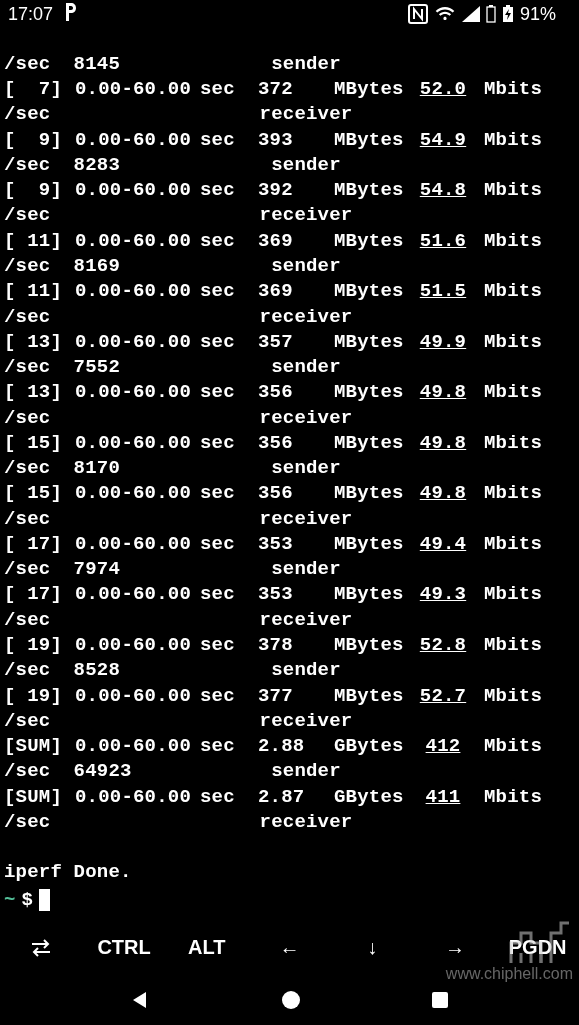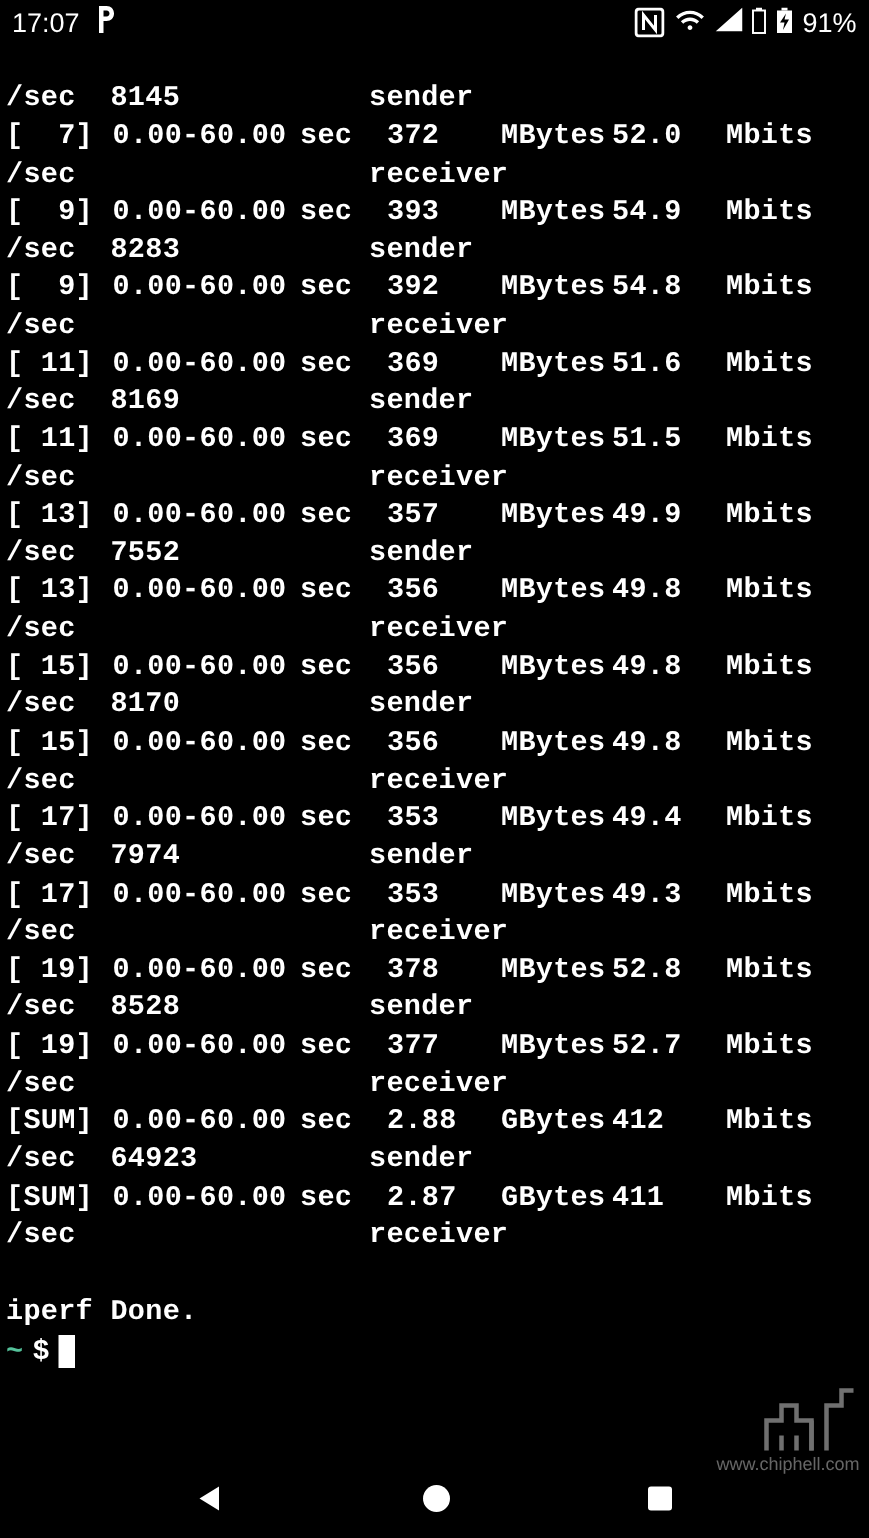--- a/index.html
+++ b/index.html
@@ -2,60 +2,60 @@
 <html><head>
 <meta charset="utf-8">
 <style>
   * { margin:0; padding:0; box-sizing:border-box; }
   html,body { width:579px; height:1025px; background:#000; color:#fff;
     font-family:"Courier New",monospace; font-size:19px; overflow:hidden; }
   body { display:flex; flex-direction:column; }
 
   
   .status-bar { height:30px; display:flex; align-items:center;
-    justify-content:space-between; padding:0 8px 0 8px;
+    justify-content:space-between; padding:0 23px 0 8px;
     font-family:Arial,Helvetica,sans-serif; font-size:18px; font-weight:500; }
   .sb-left { display:flex; align-items:center; gap:10px; }
-  .sb-right { display:flex; gap:6px;margin-left:43px; }
+  .sb-right { display:flex; align-items:center; gap:6px;margin-left:43px; }
   .sb-right svg { display:block; }
 
   
   .term { flex:1; padding:4px 4px 0 4px; line-height:1.33;
     white-space:pre; font-weight:bold; letter-spacing:0.2px;margin-top:19px; }
   .row { display:flex; }
   .c-id   { width:62px; }
   .c-intv { width:134px; text-align:center; }
   .c-sec  { width:58px; text-align:left; }
   .c-xfr  { width:70px; text-align:left; }
   .c-xu   { width:80px; padding-left:6px; }
-  .c-bw   { width:70px; text-align:left; }
+  .c-bw   { width:70px; text-align:center;text-decoration:underline; }
   .c-bu   { width:70px; padding-left:6px; }
   .wrap-left  { width:122px; }
-  .wrap-right { width:120px; }
+  .wrap-right { width:120px; text-align:center; }
   .prompt-line { display:flex; align-items:center; gap:6px; margin-top:2px; }
   .prompt-tilde { color:#54c19a; }
   .cursor { display:inline-block; width:11px; height:22px; background:#fff;
     vertical-align:bottom; }
 
   
   .keyrows { padding:8px 0 0 0; font-family:Arial,Helvetica,sans-serif;
     font-weight:700; font-size:20px; }
   .keyrow { display:flex; justify-content:space-around; align-items:center;
     height:54px; }
   .key { flex:1; text-align:center; }
   .key svg { display:block; margin:0 auto; }
 
   
   .navbar { height:52px; display:flex; justify-content:space-evenly;
     align-items:center; background:#000; }
   .navbar svg { display:block; }
 
   
   .wm { position:absolute; right:6px; bottom:42px; opacity:0.55;
-    font-family:Arial,sans-serif; font-size:12px; color:#bbb;
+    font-family:Arial,sans-serif; font-size:16px; color:#bbb;
     text-align:center; pointer-events:none; }
   .wm svg { display:block; margin-left:auto; }
 </style>
 </head>
 <body>
 
 <div class="status-bar">
   <div class="sb-left">
     <span>17:07</span>
     <span>
@@ -94,20 +94,33 @@
         <path d="M7 4L3 10h3l-1 5 4-7H6z" fill="#000"></path>
       </svg>
     </span>
     <span>91%</span>
   </div>
 </div>
 
 <div class="term" id="term"><div class="row"><span class="wrap-left">/sec  8145</span><span style="width:120px"></span><span class="wrap-right">sender</span></div><div class="row"><span class="c-id">[  7]</span><span class="c-intv">0.00-60.00</span><span class="c-sec">sec</span><span class="c-xfr">372</span><span class="c-xu">MBytes</span><span class="c-bw">52.0</span><span class="c-bu">Mbits</span></div><div class="row"><span class="wrap-left">/sec</span><span style="width:120px"></span><span class="wrap-right">receiver</span></div><div class="row"><span class="c-id">[  9]</span><span class="c-intv">0.00-60.00</span><span class="c-sec">sec</span><span class="c-xfr">393</span><span class="c-xu">MBytes</span><span class="c-bw">54.9</span><span class="c-bu">Mbits</span></div><div class="row"><span class="wrap-left">/sec  8283</span><span style="width:120px"></span><span class="wrap-right">sender</span></div><div class="row"><span class="c-id">[  9]</span><span class="c-intv">0.00-60.00</span><span class="c-sec">sec</span><span class="c-xfr">392</span><span class="c-xu">MBytes</span><span class="c-bw">54.8</span><span class="c-bu">Mbits</span></div><div class="row"><span class="wrap-left">/sec</span><span style="width:120px"></span><span class="wrap-right">receiver</span></div><div class="row"><span class="c-id">[ 11]</span><span class="c-intv">0.00-60.00</span><span class="c-sec">sec</span><span class="c-xfr">369</span><span class="c-xu">MBytes</span><span class="c-bw">51.6</span><span class="c-bu">Mbits</span></div><div class="row"><span class="wrap-left">/sec  8169</span><span style="width:120px"></span><span class="wrap-right">sender</span></div><div class="row"><span class="c-id">[ 11]</span><span class="c-intv">0.00-60.00</span><span class="c-sec">sec</span><span class="c-xfr">369</span><span class="c-xu">MBytes</span><span class="c-bw">51.5</span><span class="c-bu">Mbits</span></div><div class="row"><span class="wrap-left">/sec</span><span style="width:120px"></span><span class="wrap-right">receiver</span></div><div class="row"><span class="c-id">[ 13]</span><span class="c-intv">0.00-60.00</span><span class="c-sec">sec</span><span class="c-xfr">357</span><span class="c-xu">MBytes</span><span class="c-bw">49.9</span><span class="c-bu">Mbits</span></div><div class="row"><span class="wrap-left">/sec  7552</span><span style="width:120px"></span><span class="wrap-right">sender</span></div><div class="row"><span class="c-id">[ 13]</span><span class="c-intv">0.00-60.00</span><span class="c-sec">sec</span><span class="c-xfr">356</span><span class="c-xu">MBytes</span><span class="c-bw">49.8</span><span class="c-bu">Mbits</span></div><div class="row"><span class="wrap-left">/sec</span><span style="width:120px"></span><span class="wrap-right">receiver</span></div><div class="row"><span class="c-id">[ 15]</span><span class="c-intv">0.00-60.00</span><span class="c-sec">sec</span><span class="c-xfr">356</span><span class="c-xu">MBytes</span><span class="c-bw">49.8</span><span class="c-bu">Mbits</span></div><div class="row"><span class="wrap-left">/sec  8170</span><span style="width:120px"></span><span class="wrap-right">sender</span></div><div class="row"><span class="c-id">[ 15]</span><span class="c-intv">0.00-60.00</span><span class="c-sec">sec</span><span class="c-xfr">356</span><span class="c-xu">MBytes</span><span class="c-bw">49.8</span><span class="c-bu">Mbits</span></div><div class="row"><span class="wrap-left">/sec</span><span style="width:120px"></span><span class="wrap-right">receiver</span></div><div class="row"><span class="c-id">[ 17]</span><span class="c-intv">0.00-60.00</span><span class="c-sec">sec</span><span class="c-xfr">353</span><span class="c-xu">MBytes</span><span class="c-bw">49.4</span><span class="c-bu">Mbits</span></div><div class="row"><span class="wrap-left">/sec  7974</span><span style="width:120px"></span><span class="wrap-right">sender</span></div><div class="row"><span class="c-id">[ 17]</span><span class="c-intv">0.00-60.00</span><span class="c-sec">sec</span><span class="c-xfr">353</span><span class="c-xu">MBytes</span><span class="c-bw">49.3</span><span class="c-bu">Mbits</span></div><div class="row"><span class="wrap-left">/sec</span><span style="width:120px"></span><span class="wrap-right">receiver</span></div><div class="row"><span class="c-id">[ 19]</span><span class="c-intv">0.00-60.00</span><span class="c-sec">sec</span><span class="c-xfr">378</span><span class="c-xu">MBytes</span><span class="c-bw">52.8</span><span class="c-bu">Mbits</span></div><div class="row"><span class="wrap-left">/sec  8528</span><span style="width:120px"></span><span class="wrap-right">sender</span></div><div class="row"><span class="c-id">[ 19]</span><span class="c-intv">0.00-60.00</span><span class="c-sec">sec</span><span class="c-xfr">377</span><span class="c-xu">MBytes</span><span class="c-bw">52.7</span><span class="c-bu">Mbits</span></div><div class="row"><span class="wrap-left">/sec</span><span style="width:120px"></span><span class="wrap-right">receiver</span></div><div class="row"><span class="c-id">[SUM]</span><span class="c-intv">0.00-60.00</span><span class="c-sec">sec</span><span class="c-xfr">2.88</span><span class="c-xu">GBytes</span><span class="c-bw">412</span><span class="c-bu">Mbits</span></div><div class="row"><span class="wrap-left">/sec  64923</span><span style="width:120px"></span><span class="wrap-right">sender</span></div><div class="row"><span class="c-id">[SUM]</span><span class="c-intv">0.00-60.00</span><span class="c-sec">sec</span><span class="c-xfr">2.87</span><span class="c-xu">GBytes</span><span class="c-bw">411</span><span class="c-bu">Mbits</span></div><div class="row"><span class="wrap-left">/sec</span><span style="width:120px"></span><span class="wrap-right">receiver</span></div><div>&nbsp;</div><div>iperf Done.</div><div class="prompt-line"><span class="prompt-tilde">~</span><span>$</span><span class="cursor"></span></div></div>
 
 <div class="keyrows">
+  <div class="keyrow">
+    <div class="key">
+      <svg width="24" height="20" viewBox="0 0 24 20">
+        <path d="M3 6h15M15 2l4 4-4 4M21 14H6M9 10l-4 4 4 4" stroke="#fff" stroke-width="2" fill="none"></path>
+      </svg>
+    </div>
+    <div class="key">CTRL</div>
+    <div class="key">ALT</div>
+    <div class="key">←</div>
+    <div class="key">↓</div>
+    <div class="key">→</div>
+    <div class="key">PGDN</div>
+  </div>
 </div>
 
 <div class="navbar">
   <span>
     <svg width="22" height="22" viewBox="0 0 22 22">
         <path d="M17 3v16L4 11z" fill="#fff"></path>
       </svg>
   </span>
   <span>
     <svg width="22" height="22" viewBox="0 0 22 22">

